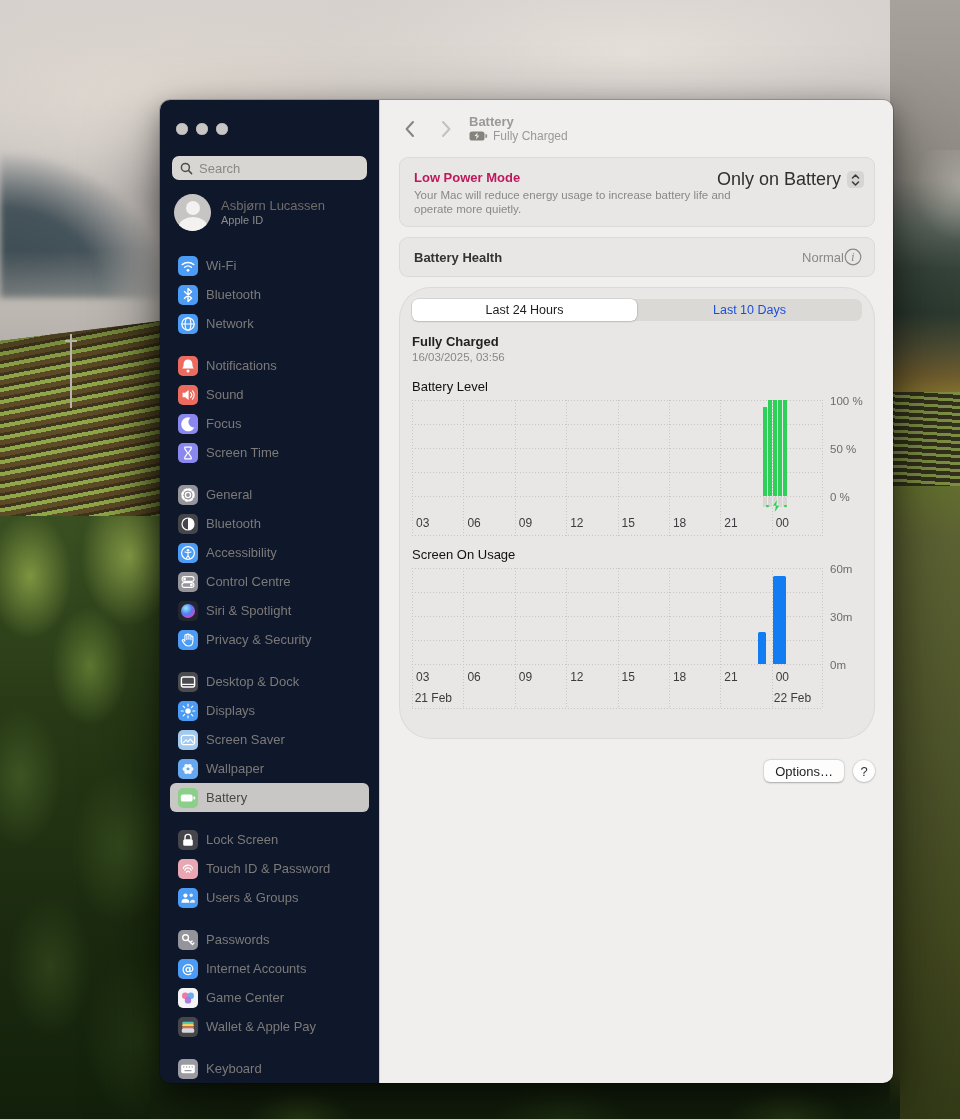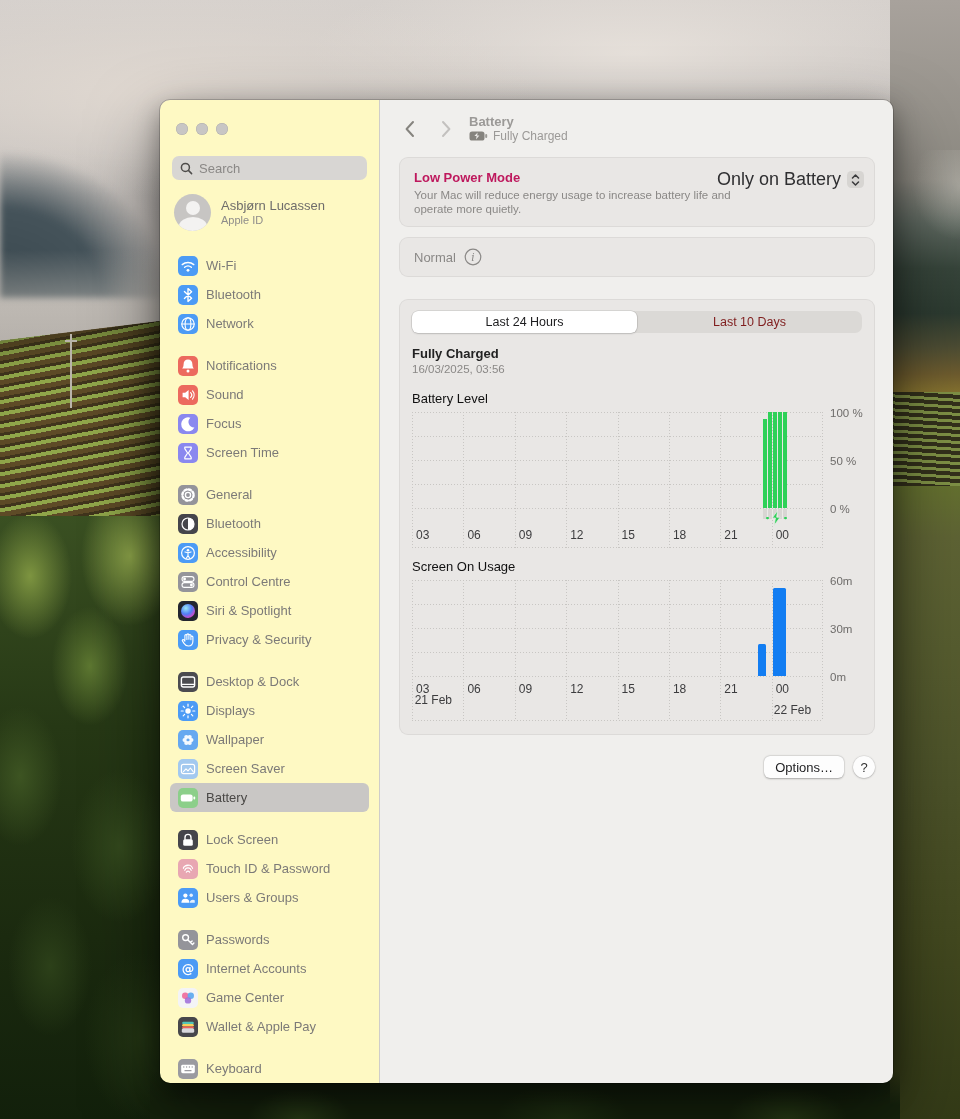--- a/index.html
+++ b/index.html
@@ -52,21 +52,21 @@
     background:
       radial-gradient(70px 40px at 20% 100%,#2c4019 0%,rgba(44,64,25,0) 75%),
       radial-gradient(90px 46px at 55% 100%,#223514 0%,rgba(34,53,20,0) 75%),
       radial-gradient(80px 42px at 85% 100%,#2a3d17 0%,rgba(42,61,23,0) 75%),
       linear-gradient(180deg,rgba(20,31,13,0),#16230d 70%);}
   
   .window{position:absolute;left:160px;top:100px;width:733px;height:983px;
     border-radius:10px;overflow:hidden;display:flex;
     box-shadow:0 30px 70px rgba(0,0,0,.5),0 8px 26px rgba(0,0,0,.35);
     outline:1px solid rgba(0,0,0,.18);}
-  .sidebar{width:220px;flex-shrink:0;background:#fef9c3;border-right:1px solid #cfcdca;
+  .sidebar{width:220px;flex-shrink:0;background:#0f172a;border-right:1px solid #cfcdca;
     padding:0 10px;box-sizing:border-box;}
   .traffic{display:flex;gap:8px;padding:23px 6px 0;}
   .tl-dot{width:12px;height:12px;border-radius:50%;background:#c8c6c4;
     box-shadow:inset 0 0 0 .5px #b0aeac;}
   .search{margin:21px 2px 0;height:24px;background:#d8d6d3;border-radius:7px;
     display:flex;align-items:center;gap:6px;padding:0 8px;}
   .search-ph{font-size:13px;color:#8a8886;}
   .profile{display:flex;align-items:center;gap:10px;margin:14px 0 20px;padding:0 4px;}
   .avatar{width:37px;height:37px;border-radius:50%;background:#c7c5c3;position:relative;overflow:hidden;flex-shrink:0;}
   .avatar::before{content:"";position:absolute;left:11.5px;top:7px;width:14px;height:14px;border-radius:50%;background:#f3f2f1;}
@@ -91,26 +91,26 @@
     border-radius:9px;box-sizing:border-box;}
   .lp-card{padding:11px 12px 10px 14px;position:relative;}
   .lp-title{font-size:13px;font-weight:600;color:#be185d;line-height:17px;}
   .lp-desc{font-size:11.5px;color:#8a8886;line-height:13.5px;width:330px;margin-top:3px;}
   .lp-right{position:absolute;right:10px;top:11px;display:flex;align-items:center;gap:6px;}
   .lp-value{font-size:18px;color:#2f2f31;}
   .stepper{width:17px;height:17px;background:#d7d5d2;border-radius:4.5px;
     display:flex;align-items:center;justify-content:center;}
   .bh-card{margin-top:10px;padding:10px 12px 10px 14px;display:flex;align-items:center;}
   .bh-label{font-size:13px;font-weight:600;color:#333;flex:1;}
-  .bh-right{display:flex;align-items:center;gap:8px;}
+  .bh-right{display:flex;align-items:center;}
   .bh-value{font-size:13px;color:#8a8886;}
-  .usage-card{margin-top:22px;padding:11px 12px 13px;}
+  .usage-card{margin-top:10px;padding:11px 12px 29px;border-radius:32px;}
   .seg{display:flex;height:22px;background:#dbd9d6;border-radius:7px;}
   .seg-btn{flex:1;display:flex;align-items:center;justify-content:center;
-    font-size:12.5px;color:#7f1d1d;border-radius:6px;}
+    font-size:12.5px;color:#1d4ed8;border-radius:6px;}
   .seg-btn.selected{background:#fff;box-shadow:0 0 0 .5px rgba(0,0,0,.16),0 1px 2px rgba(0,0,0,.12);
     font-weight:400;color:#1d1d1f;}
   .us-title{margin-top:12px;font-size:13px;font-weight:600;color:#222;line-height:17px;}
   .us-time{font-size:11.5px;color:#8a8886;line-height:14px;}
   .chart-title{margin-top:14px;font-size:13px;font-weight:normal;color:#111;line-height:17px;}
   .chart-wrap{display:flex;margin-top:5px;}
   .chart-frame{position:relative;width:411px;flex-shrink:0;}
   .gutter{position:relative;width:41px;flex-shrink:0;}
   .ylab{position:absolute;left:7px;font-size:11.5px;color:#6e6c6a;line-height:14px;}
   .gl-v{position:absolute;top:0;width:1px;
@@ -306,42 +306,42 @@
           <div class="sb-item">
             <span class="sb-icon" style="background: rgb(76, 155, 245);">
               <svg width="20" height="20" viewBox="0 0 20 20" fill="none" stroke="#fff" stroke-width="1.4" stroke-linecap="round" stroke-linejoin="round">
                 <circle cx="10" cy="10" r="2.7" fill="#fff" stroke="none"></circle>
                 <path d="M10 3.2v2M10 14.8v2M3.2 10h2M14.8 10h2M5.2 5.2l1.4 1.4M13.4 13.4l1.4 1.4M14.8 5.2l-1.4 1.4M6.6 13.4l-1.4 1.4" stroke-width="1.2"></path>
               </svg>
             </span>
             <span>Displays</span>
           </div>
           <div class="sb-item">
+            <span class="sb-icon" style="background: rgb(163, 201, 239);">
+              <svg width="20" height="20" viewBox="0 0 20 20" fill="none" stroke="#fff" stroke-width="1.4" stroke-linecap="round" stroke-linejoin="round">
+                <rect x="3.4" y="5.4" width="13.2" height="9.2" rx="2" stroke-width="1.2"></rect>
+                <path d="M5.4 12.6l2.6-2.8 2 2 2.4-2.8 2.8 3.6" stroke-width="1.1"></path>
+              </svg>
+            </span>
+            <span>Screen Saver</span>
+          </div>
+          <div class="sb-item">
             <span class="sb-icon" style="background: rgb(102, 168, 240);">
               <svg width="20" height="20" viewBox="0 0 20 20" fill="none" stroke="#fff" stroke-width="1.4" stroke-linecap="round" stroke-linejoin="round">
                 <g fill="rgba(255,255,255,.92)" stroke="none">
                   <circle cx="13.4" cy="10" r="2.1"></circle>
                   <circle cx="11.7" cy="7.1" r="2.1"></circle>
                   <circle cx="8.3" cy="7.1" r="2.1"></circle>
                   <circle cx="6.6" cy="10" r="2.1"></circle>
                   <circle cx="8.3" cy="12.9" r="2.1"></circle>
                   <circle cx="11.7" cy="12.9" r="2.1"></circle>
                 </g>
               </svg>
             </span>
             <span>Wallpaper</span>
-          </div>
-          <div class="sb-item">
-            <span class="sb-icon" style="background: rgb(163, 201, 239);">
-              <svg width="20" height="20" viewBox="0 0 20 20" fill="none" stroke="#fff" stroke-width="1.4" stroke-linecap="round" stroke-linejoin="round">
-                <rect x="3.4" y="5.4" width="13.2" height="9.2" rx="2" stroke-width="1.2"></rect>
-                <path d="M5.4 12.6l2.6-2.8 2 2 2.4-2.8 2.8 3.6" stroke-width="1.1"></path>
-              </svg>
-            </span>
-            <span>Screen Saver</span>
           </div>
           <div class="sb-item selected">
             <span class="sb-icon" style="background: rgb(140, 207, 138);">
               <svg width="20" height="20" viewBox="0 0 20 20" fill="none" stroke="#fff" stroke-width="1.4" stroke-linecap="round" stroke-linejoin="round">
                 <rect x="2.8" y="6.4" width="11.8" height="7.2" rx="2.2" fill="#fff" stroke="none"></rect>
                 <rect x="15.4" y="8.6" width="1.8" height="2.8" rx="0.9" fill="#fff" stroke="none"></rect>
               </svg>
             </span>
             <span>Battery</span>
           </div>
@@ -476,20 +476,21 @@
         <span class="lp-value">Only on Battery</span>
         <span class="stepper">
           <svg width="9" height="12" viewBox="0 0 9 12">
               <path d="M1.5 4L4.5 1l3 3M1.5 8l3 3 3-3" fill="none" stroke="#3a3a3c" stroke-width="1.5" stroke-linecap="round" stroke-linejoin="round"></path>
             </svg>
         </span>
       </div>
     </div>
 
     <div class="card bh-card">
+      <span class="bh-label">Battery Health</span>
       <span class="bh-right">
         <span class="bh-value">Normal</span>
         <span style="display:flex">
           <svg width="18" height="18" viewBox="0 0 18 18">
               <circle cx="9" cy="9" r="7.8" fill="none" stroke="#8a8886" stroke-width="1.2"></circle>
               <text x="9" y="13" text-anchor="middle" font-size="10.5" font-family="DejaVu Serif, serif" font-style="italic" fill="#8a8886">i</text>
             </svg>
         </span>
       </span>
     </div>
@@ -568,21 +569,21 @@
             <div class="xlab" style="left: 4px; top: 102px;">03</div>
             <div class="xlab" style="left: 55.375px; top: 102px;">06</div>
             <div class="xlab" style="left: 106.75px; top: 102px;">09</div>
             <div class="xlab" style="left: 158.125px; top: 102px;">12</div>
             <div class="xlab" style="left: 209.5px; top: 102px;">15</div>
             <div class="xlab" style="left: 260.875px; top: 102px;">18</div>
             <div class="xlab" style="left: 312.25px; top: 102px;">21</div>
             <div class="xlab" style="left: 363.625px; top: 102px;">00</div>
             <div class="bar" style="left: 346px; width: 8px; top: 64px; height: 32px; background: rgb(18, 125, 242); border-radius: 1.5px 1.5px 0px 0px;"></div>
             <div class="bar" style="left: 361px; width: 13px; top: 8px; height: 88px; background: rgb(18, 125, 242); border-radius: 1.5px 1.5px 0px 0px;"></div>
-            <div class="datelab" style="left: 2.644px; top: 113px;">21 Feb</div>
+            <div class="datelab" style="left: 2.644px; top: 123px;">21 Feb</div>
             <div class="datelab" style="left: 361.858px; top: 123px;">22 Feb</div>
           </div>
         <div class="gutter" id="gutter-1">
             <div class="ylab" style="top: -6px;">60m</div>
             <div class="ylab" style="top: 42px;">30m</div>
             <div class="ylab" style="top: 90px;">0m</div>
           </div>
       </div>
     </div>
 

